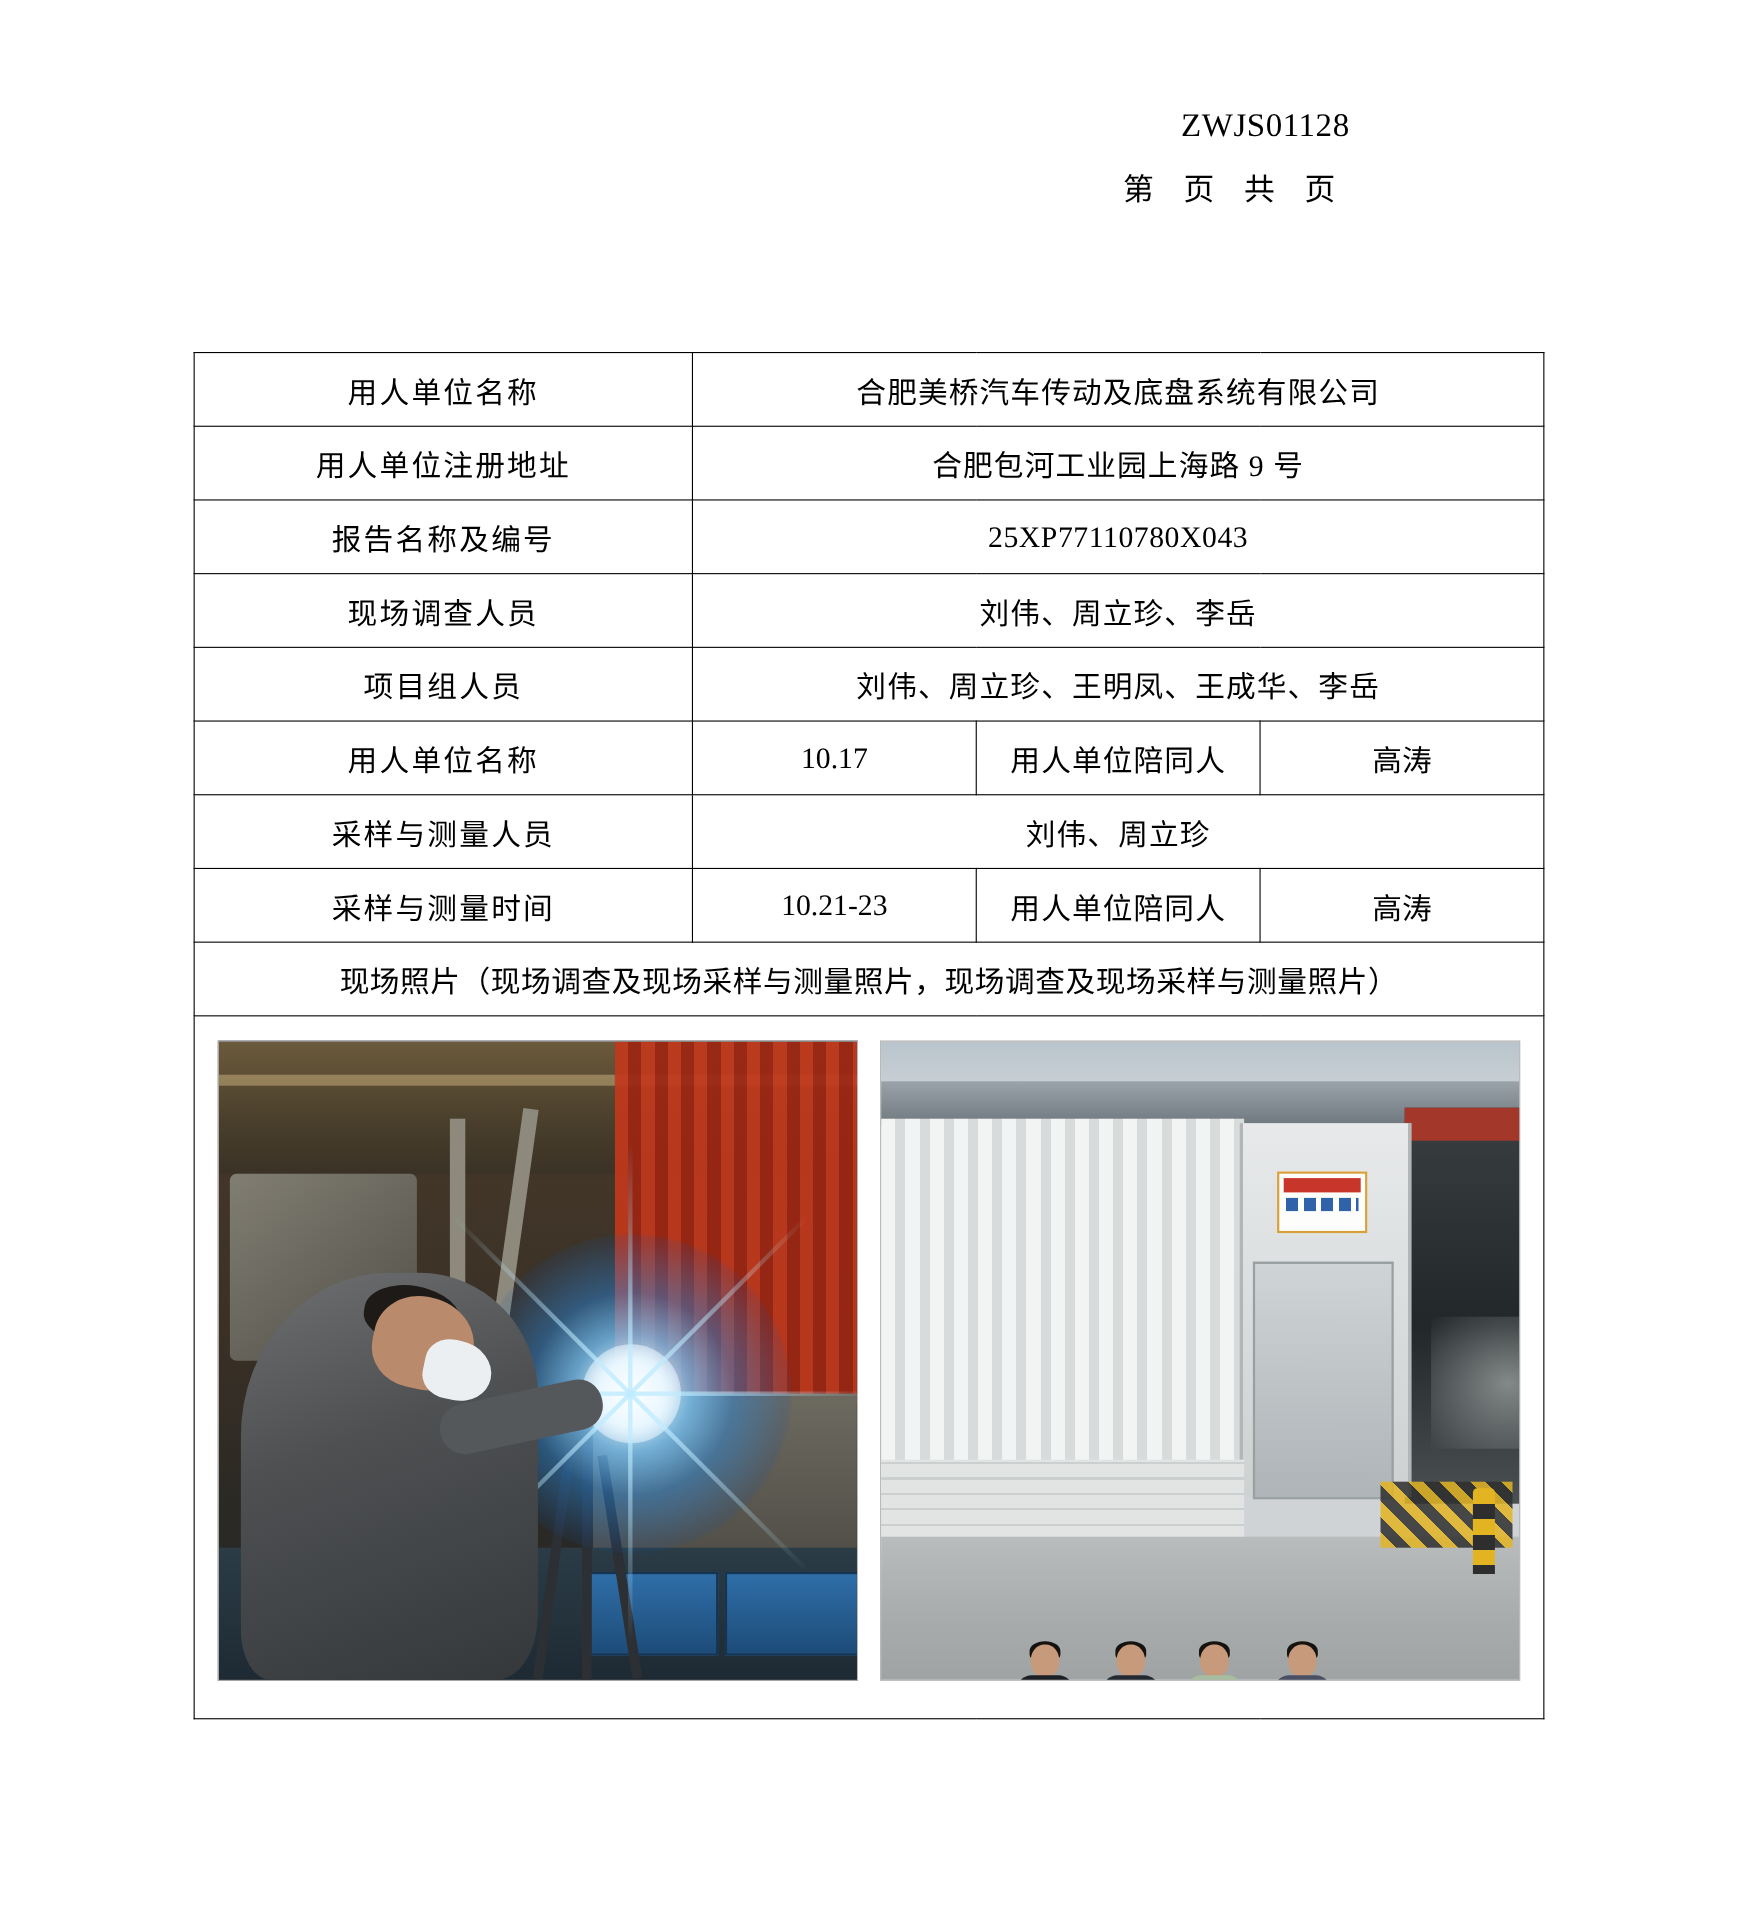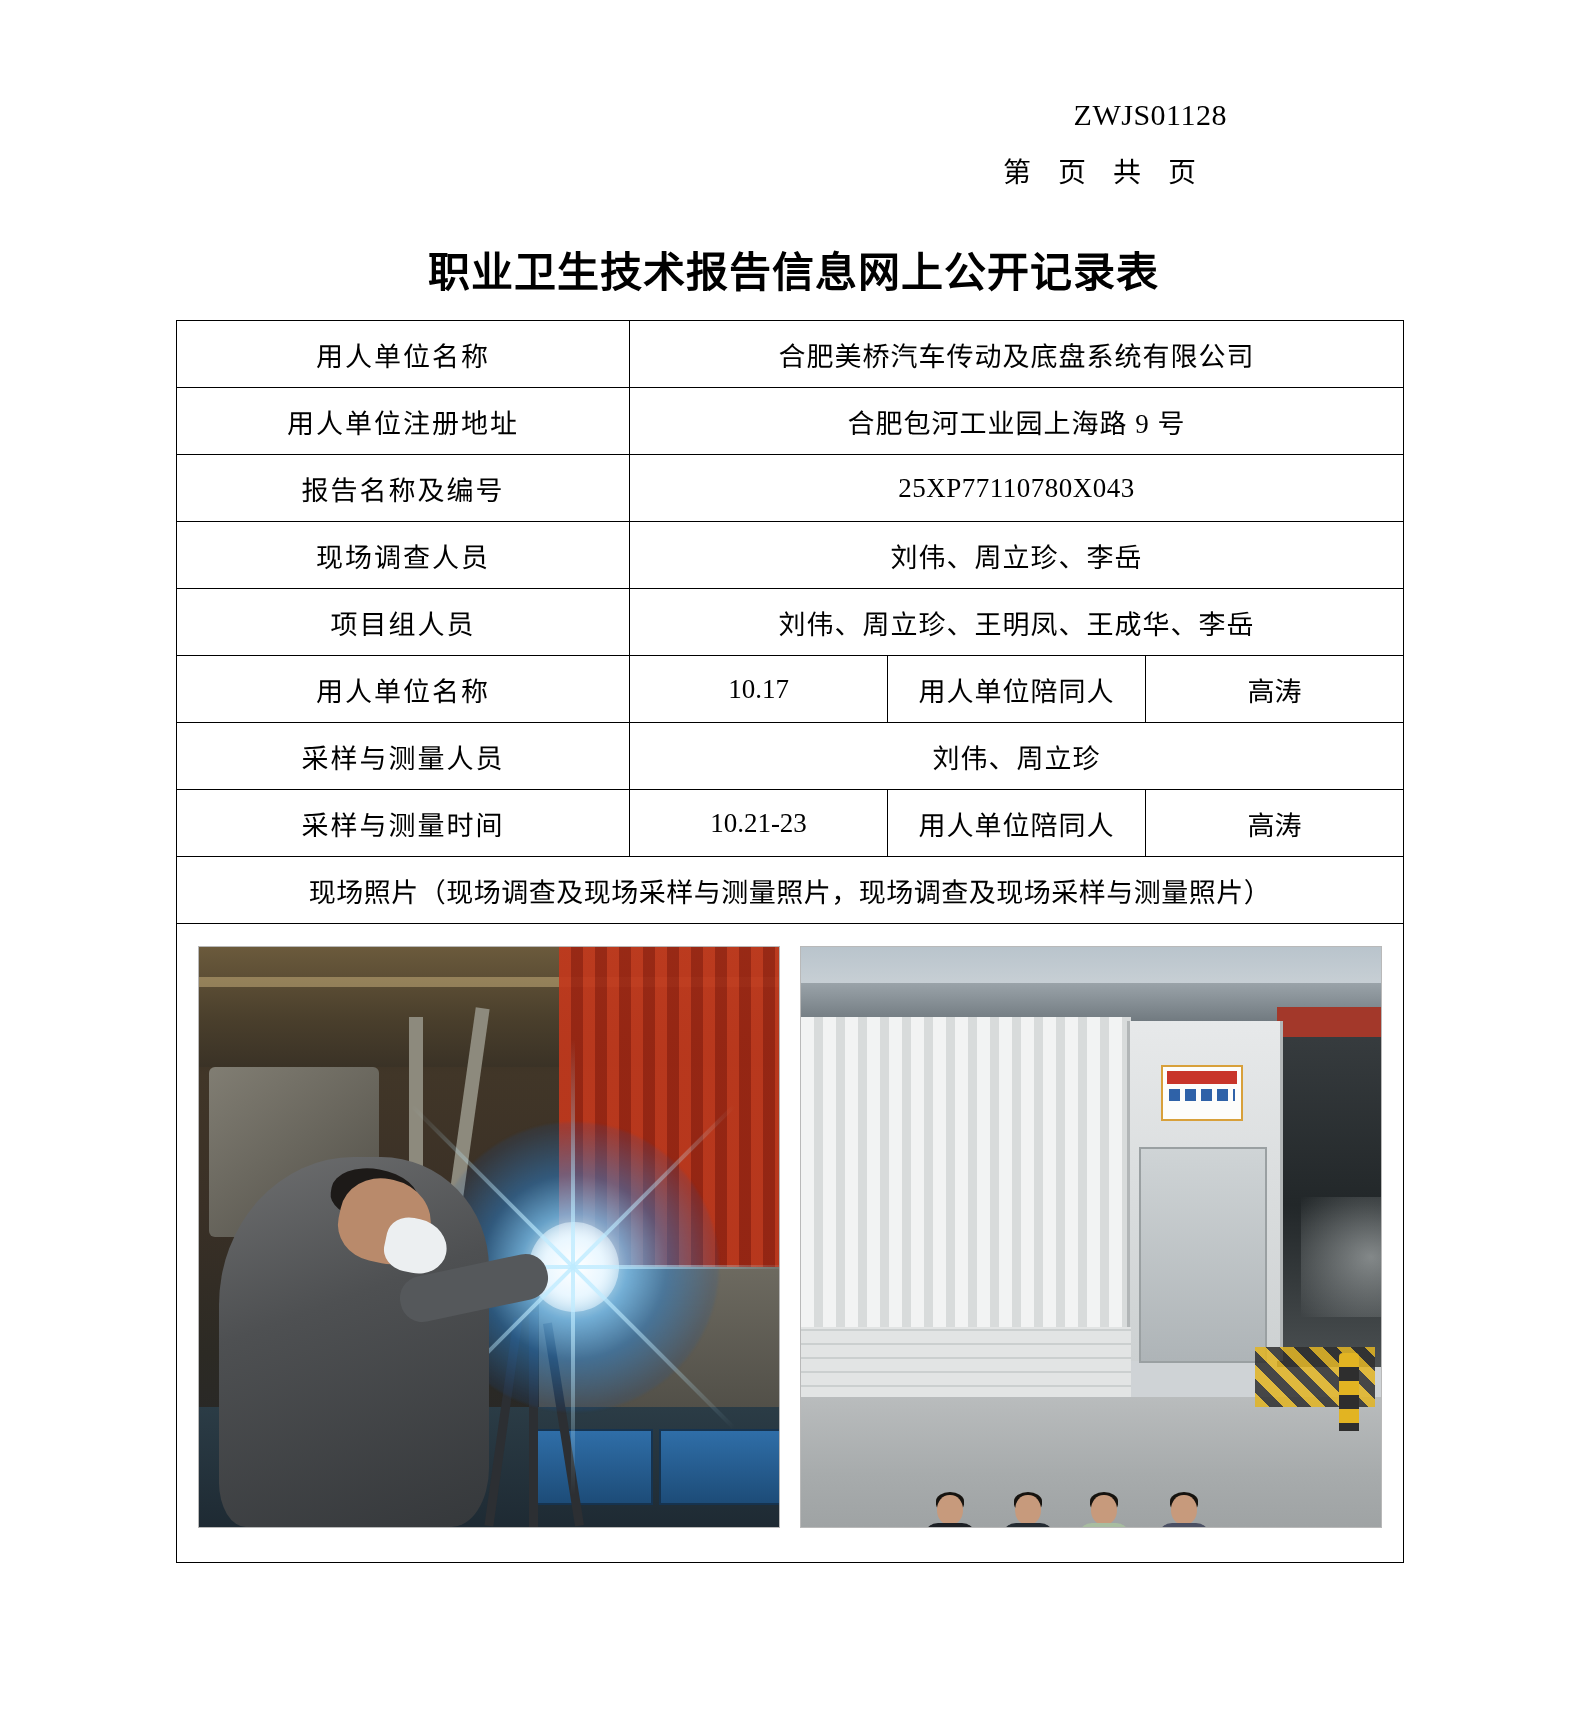--- a/index.html
+++ b/index.html
@@ -30,21 +30,21 @@
     top: 98px;
     right: 360px;
     font-family: "Liberation Serif", serif;
     font-size: 30px;
     letter-spacing: 0.5px;
     white-space: nowrap;
   }
   .page-no {
     position: absolute;
     top: 150px;
-    right: 381px;
+    right: 363px;
     font-size: 28px;
     white-space: nowrap;
     letter-spacing: 10px;
   }
 
   .doc-title {
     position: absolute;
     top: 238px;
     left: 0;
     width: 100%;
@@ -319,21 +319,20 @@
   }
 </style>
 </head>
 <body>
 
 <div class="page">
 
   <div class="doc-code">ZWJS01128</div>
   <div class="page-no">第 页 共 页</div>
 
-  <div class="doc-title">职业卫生技术报告信息网上公开记录表</div>
 
   <div class="tbl-wrap">
     <table class="main">
       <tbody>
         <tr>
           <td class="lbl">用人单位名称</td>
           <td class="val" colspan="3">合肥美桥汽车传动及底盘系统有限公司</td>
         </tr>
         <tr>
           <td class="lbl">用人单位注册地址</td>

